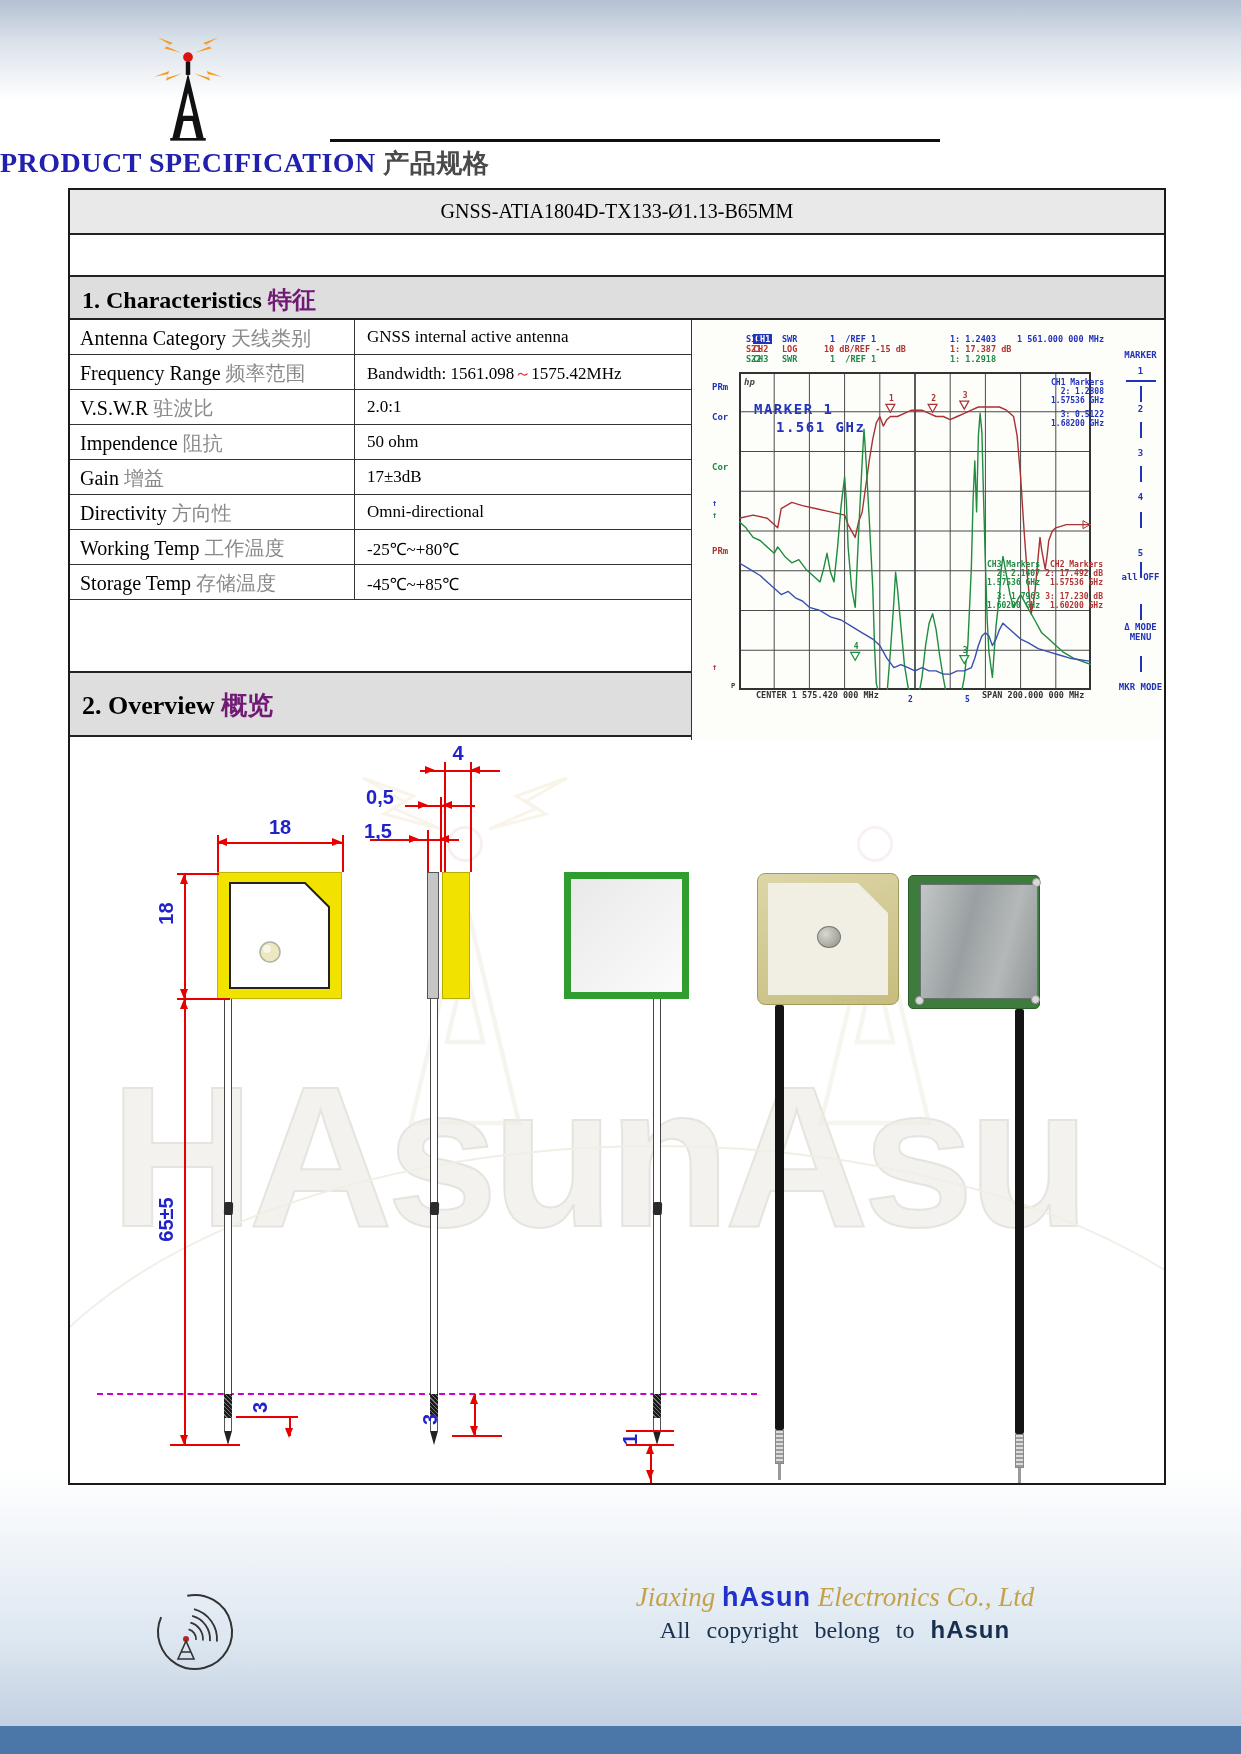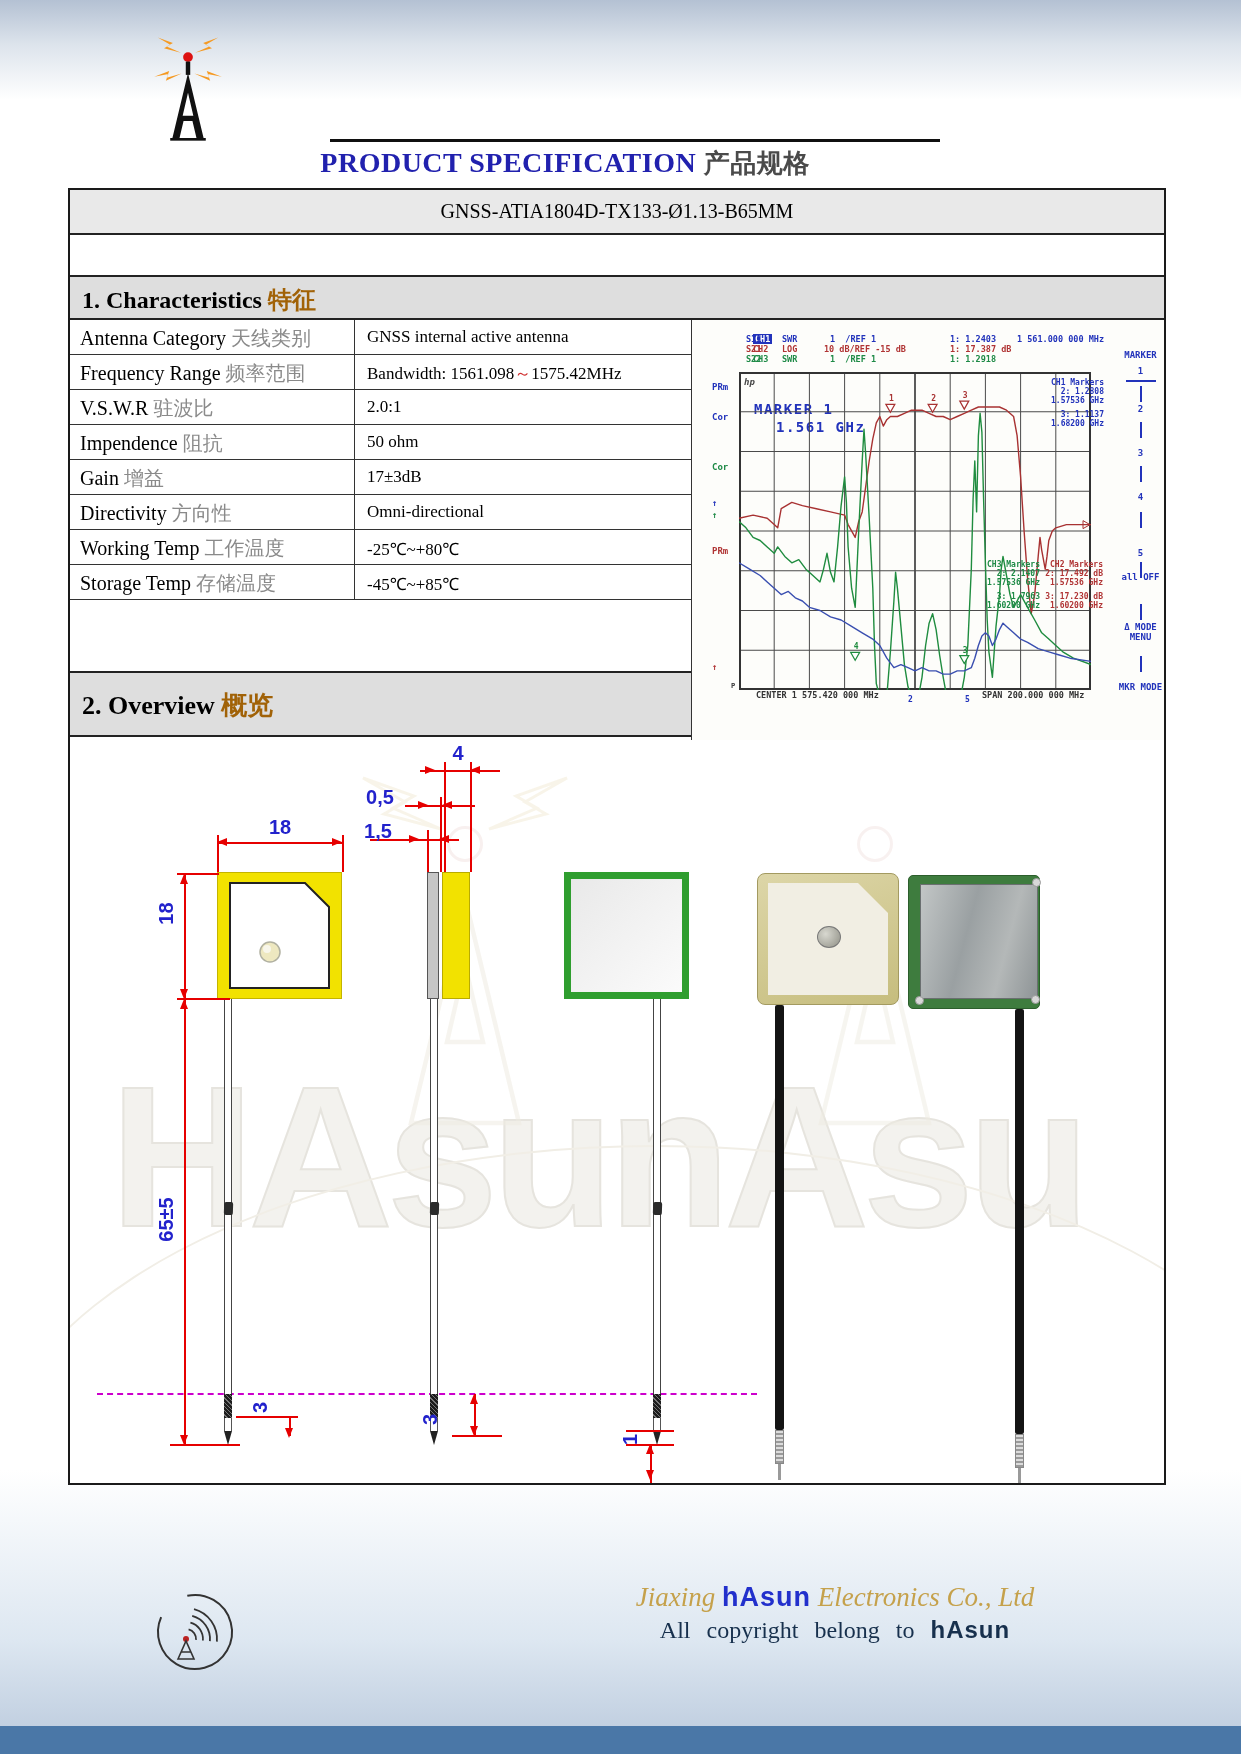--- a/index.html
+++ b/index.html
@@ -2,32 +2,32 @@
 <html style="--c-title_blue: #2121ae; --c-dim_red: #e60000; --c-dim_blue: #2222cc; --c-patch_yellow: #f2e200; --c-pcb_green: #2f9e2f; --c-gold: #c5a14b; --c-navy: #17304d; --c-magenta: #cc00cc; --c-bar_blue: #4a77a7; --c-header_gray: #dedede; --c-logo_orange: #f59a23; --c-logo_red: #dd1111;"><head>
 <meta charset="utf-8">
 <style>
   *{margin:0;padding:0;box-sizing:border-box}
   body{font-family:"Liberation Serif",serif}
   .abs{position:absolute}
   #page{position:relative;width:1241px;height:1754px;overflow:hidden;
     background:linear-gradient(180deg,#b4c1d3 0px,#dde4ec 45px,#ffffff 100px,#ffffff 1470px,#dde7f1 1640px,#c2d0e1 1726px,#c2d0e1 100%);}
   #bottombar{left:0;top:1726px;width:1241px;height:28px;background:#4a77a7}
   #hdr-rule{left:330px;top:139px;width:610px;height:3px;background:#101010}
-  #page-title{left:0;top:146px;width:1130px;text-align:center;font-weight:bold;font-size:28px;color:#2121ae;letter-spacing:.5px}
+  #page-title{left:0;top:146px;width:1130px;font-weight:bold;font-size:28px;color:#2121ae;letter-spacing:.5px}
   #page-title .zh{color:#4a4a4a;font-size:26px}
   
   #spec-table{left:68px;top:188px;width:1098px;height:1297px;border:2.5px solid #1a1a1a;background:#fff;overflow:hidden}
   #prod-row{left:0;top:0;width:100%;height:45px;background:#e9e9e9;border-bottom:2px solid #222;display:flex}
   #prod-label{width:285px;border-right:2px solid #222;padding:9px 0 0 18px;font-weight:bold;font-size:21px}
   #prod-label .zh{color:#6e6e6e}
   #prod-value{flex:1;text-align:center;padding-top:10px;font-size:20px}
   .sec-h{left:0;width:1098px;background:#dedede;border-top:2px solid #222;border-bottom:2px solid #222;font-weight:bold;font-size:24px;padding-left:12px}
   #char-header{top:85px;height:45px;padding-top:7px}
   #overview-header{top:481px;height:66px;padding-top:15px;font-size:26px}
-  .sec-h .zh{color:#a16207}
+  .sec-h .zh{color:#701a75}
   #char-rows{left:0;top:130px;width:622px}
   .crow{position:relative;height:35px;border-bottom:1.5px solid #333;display:flex;background:#fff}
   .clabel{width:285px;border-right:1.5px solid #333;padding:5px 0 0 10px;font-size:20px;white-space:nowrap;overflow:hidden}
   .clabel .zh{color:#8a8a8a}
   .cval{padding:7px 0 0 12px;font-size:17px;white-space:nowrap}
   .tilde{color:#d03030}
   
   #analyzer{left:621px;top:130px;width:477px;height:420px;background:#fdfdfa;border-left:1.5px solid #333;z-index:5;font-family:"DejaVu Sans Mono",monospace}
   .an-row{position:absolute;left:20px;width:450px;height:10px;font-weight:bold;font-size:8.5px;white-space:pre}
   .an-row span{position:absolute;top:0}
@@ -317,21 +317,21 @@
           <path d="M111.66,280.38 L120.66,280.38 L116.16,288.38 Z" fill="#fff" stroke="#1f8c3f" stroke-width="1.2"></path>
           <text x="117.16" y="277.38" text-anchor="middle" font-size="8" font-weight="bold" fill="#1f8c3f">4</text>
           <path d="M220.78,283.56 L229.78,283.56 L225.28,291.56 Z" fill="#fff" stroke="#1f8c3f" stroke-width="1.2"></path>
           <text x="226.28" y="280.56" text-anchor="middle" font-size="8" font-weight="bold" fill="#1f8c3f">3</text>
           <path d="M344,148.64000000000001 L344,156.64000000000001 L351,152.64000000000001 Z" fill="none" stroke="#a83232"></path>
         </svg>
       <div class="mkblk c0" id="ch1m" style="left:300px;top:58px;width:112px">
           <div>CH1 Markers</div>
           <div>2: 1.2808</div>
           <div>1.57536 GHz</div>
-          <div class="gap">3: 1.1137</div>
+          <div class="gap">3: 0.5122</div>
           <div>1.68200 GHz</div>
         </div>
       <div class="mkblk c2" id="ch3m" style="left:240px;top:240px;width:108px">
           <div>CH3 Markers</div>
           <div>2: 2.1407</div>
           <div>1.57536 GHz</div>
           <div class="gap">3: 1.7963</div>
           <div>1.60200 GHz</div>
         </div>
       <div class="mkblk c1" id="ch2m" style="left:300px;top:240px;width:111px">

